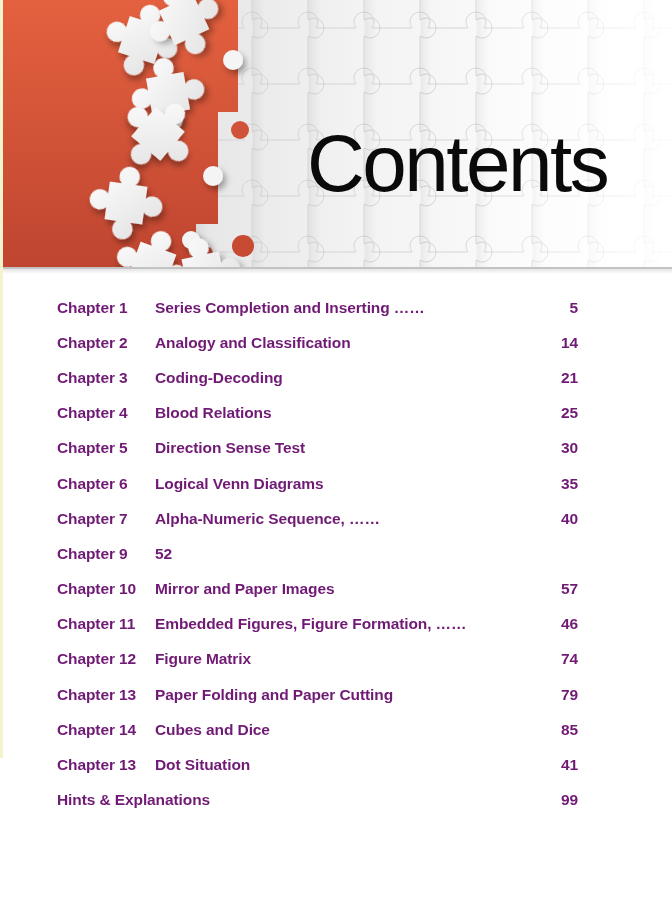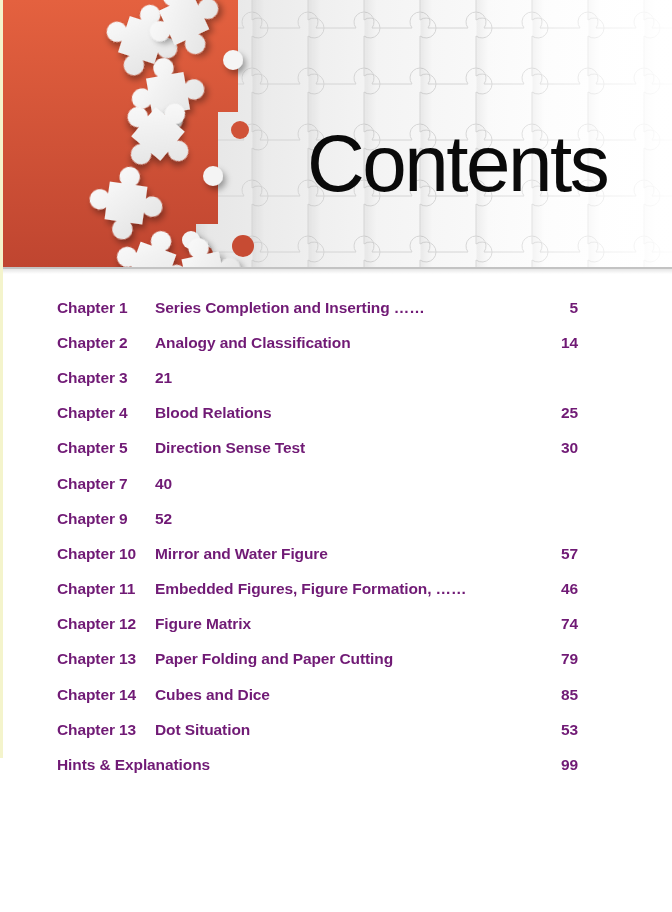--- a/index.html
+++ b/index.html
@@ -118,43 +118,50 @@
       <span class="toc-title">Series Completion and Inserting ……</span>
       <span class="toc-page">5</span>
     </div>
     <div class="toc-row">
       <span class="toc-label">Chapter 2</span>
       <span class="toc-title">Analogy and Classification</span>
       <span class="toc-page">14</span>
     </div>
     <div class="toc-row">
       <span class="toc-label">Chapter 3</span>
+      <span class="toc-title">Coding-Decoding</span>
       <span class="toc-page">21</span>
     </div>
     <div class="toc-row">
       <span class="toc-label">Chapter 4</span>
       <span class="toc-title">Blood Relations</span>
       <span class="toc-page">25</span>
     </div>
     <div class="toc-row">
       <span class="toc-label">Chapter 5</span>
       <span class="toc-title">Direction Sense Test</span>
       <span class="toc-page">30</span>
     </div>
     <div class="toc-row">
+      <span class="toc-label">Chapter 6</span>
+      <span class="toc-title">Logical Venn Diagrams</span>
+      <span class="toc-page">35</span>
+    </div>
+    <div class="toc-row">
       <span class="toc-label">Chapter 7</span>
+      <span class="toc-title">Alpha-Numeric Sequence, ……</span>
       <span class="toc-page">40</span>
     </div>
     <div class="toc-row">
       <span class="toc-label">Chapter 9</span>
       <span class="toc-page">52</span>
     </div>
     <div class="toc-row">
       <span class="toc-label">Chapter 10</span>
-      <span class="toc-title">Mirror and Water Figure</span>
+      <span class="toc-title">Mirror and Paper Images</span>
       <span class="toc-page">57</span>
     </div>
     <div class="toc-row">
       <span class="toc-label">Chapter 11</span>
       <span class="toc-title">Embedded Figures, Figure Formation, ……</span>
       <span class="toc-page">46</span>
     </div>
     <div class="toc-row">
       <span class="toc-label">Chapter 12</span>
       <span class="toc-title">Figure Matrix</span>
@@ -166,21 +173,21 @@
       <span class="toc-page">79</span>
     </div>
     <div class="toc-row">
       <span class="toc-label">Chapter 14</span>
       <span class="toc-title">Cubes and Dice</span>
       <span class="toc-page">85</span>
     </div>
     <div class="toc-row">
       <span class="toc-label">Chapter 13</span>
       <span class="toc-title">Dot Situation</span>
-      <span class="toc-page">53</span>
+      <span class="toc-page">41</span>
     </div>
     <div class="toc-row toc-row-final">
       <span class="toc-label">Hints &amp; Explanations</span>
       <span class="toc-title"></span>
       <span class="toc-page">99</span>
     </div>
   </div>
 </div>
 
 </body></html>

